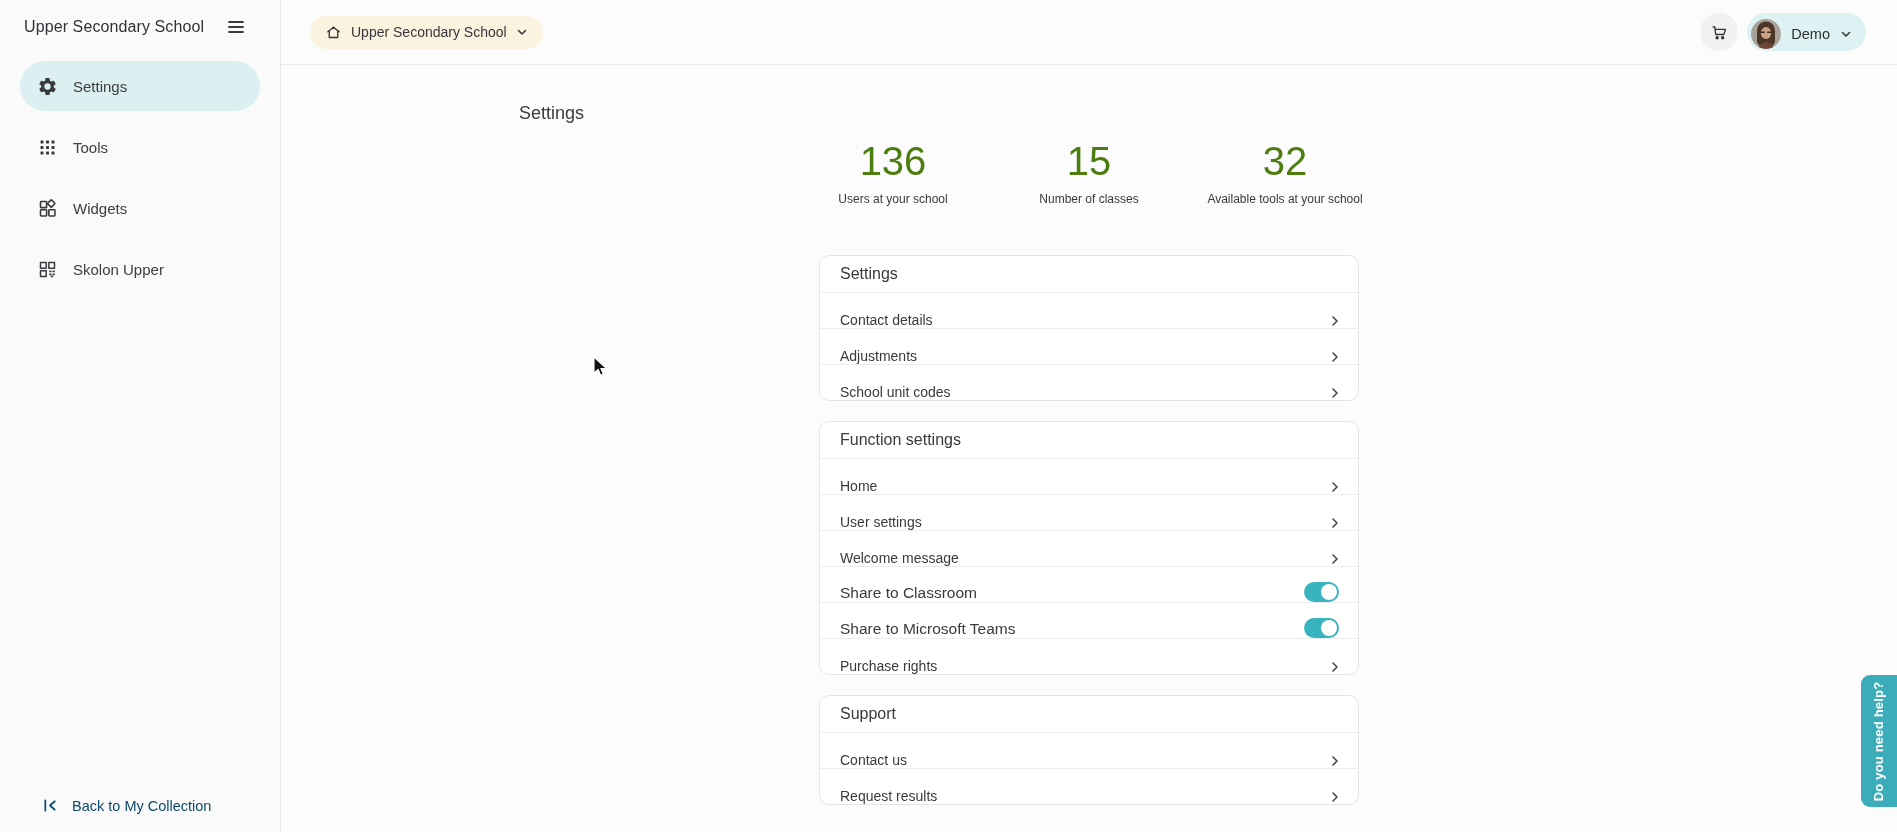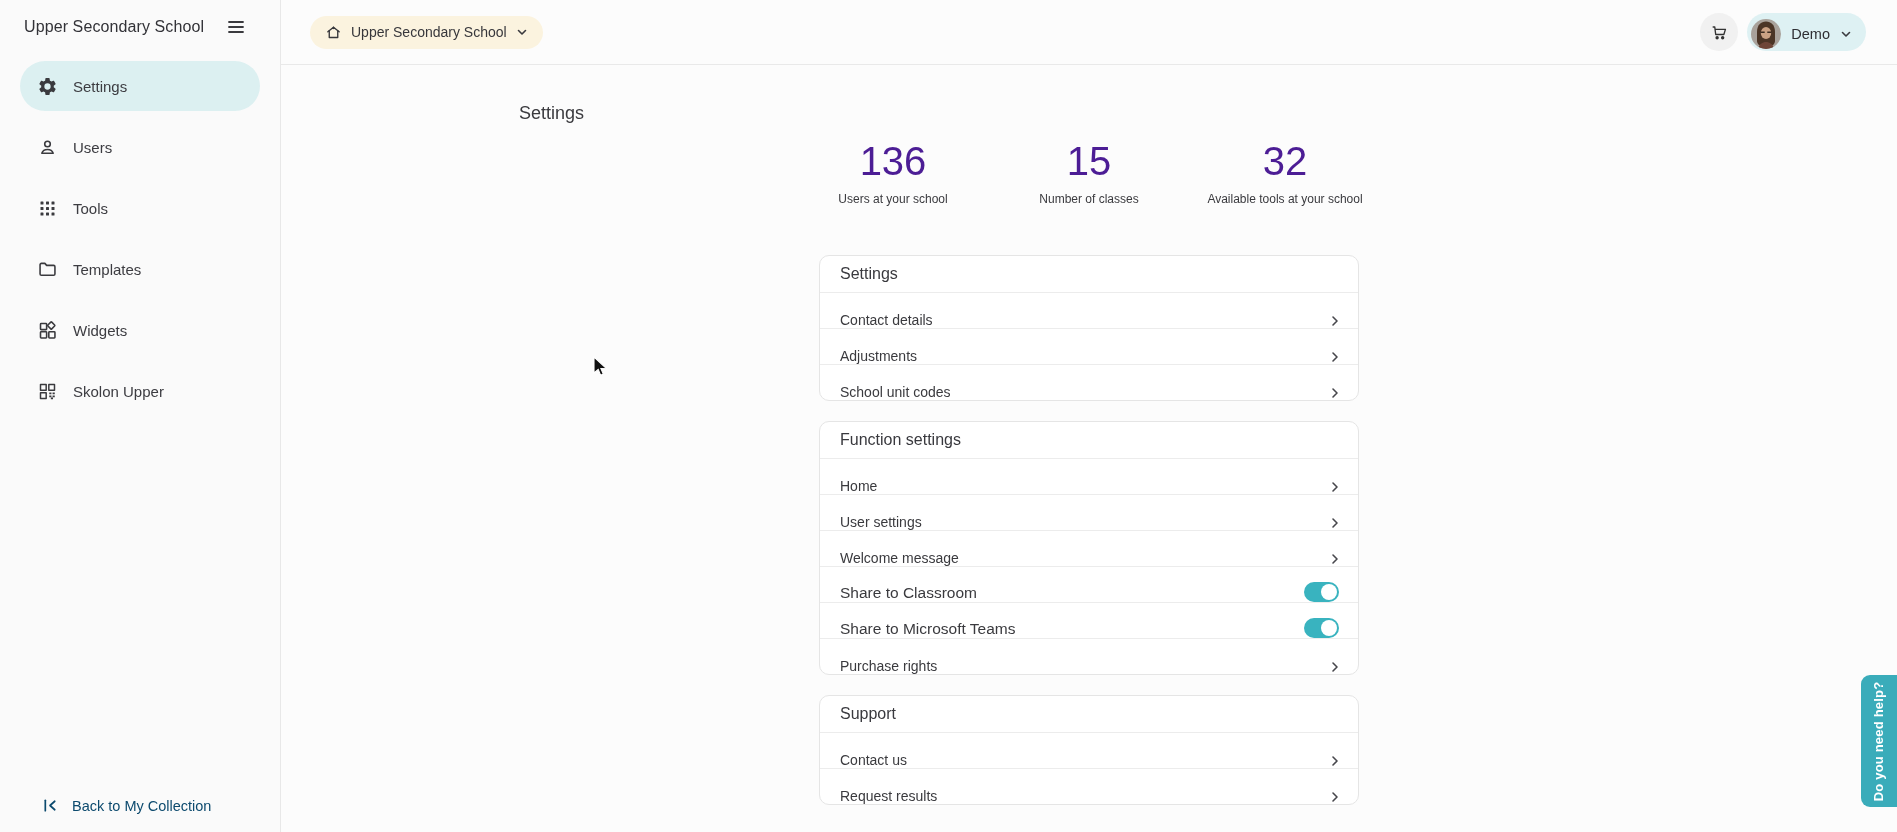--- a/index.html
+++ b/index.html
@@ -62,21 +62,21 @@
   .avatar { width:30px; height:30px; border-radius:50%; overflow:hidden; flex:0 0 30px; }
   .chev-down { color:#3a3a3e; }
 
   
   .main { position:absolute; left:281px; right:0; top:65px; bottom:0; overflow:hidden; }
   .container { width:1140px; margin:0 auto; }
   .page-title { margin-top:38px; font-size:18px; font-weight:500; color:#3a3a3e; }
 
   .stats { display:flex; justify-content:center; margin-top:14px; }
   .stat { width:196px; text-align:center; padding:0 14px; }
-  .stat-value { font-size:40px; line-height:1.15; font-weight:500; color:#4c1d95; }
+  .stat-value { font-size:40px; line-height:1.15; font-weight:500; color:#4d7c0f; }
   .stat-label { margin-top:8px; font-size:12px; line-height:1.25; color:#3a3a3e; }
 
   .cards { width:540px; margin:48px auto 0; display:flex; flex-direction:column; gap:20px; }
   .card {
     background:#ffffff; border:1px solid #e5e5e5; border-radius:10px; overflow:hidden;
   }
   .card-header {
     height:36px; display:flex; align-items:center; padding:0 20px;
     font-size:16px; color:#39393e;
   }
@@ -123,47 +123,34 @@
       </svg>
     </button>
   </div>
 
   <nav class="nav">
     <div class="nav-item active">
       <svg class="nav-icon" viewBox="0 0 24 24" fill="currentColor">
         <path d="M19.14 12.94c.04-.3.06-.61.06-.94 0-.32-.02-.64-.07-.94l2.03-1.58a.49.49 0 0 0 .12-.61l-1.92-3.32a.49.49 0 0 0-.59-.22l-2.39.96c-.5-.38-1.03-.7-1.62-.94l-.36-2.54a.48.48 0 0 0-.48-.41h-3.84a.47.47 0 0 0-.47.41l-.36 2.54c-.59.24-1.13.57-1.62.94l-2.39-.96a.49.49 0 0 0-.59.22L2.74 8.87a.48.48 0 0 0 .12.61l2.03 1.58c-.05.3-.09.63-.09.94s.02.64.07.94l-2.03 1.58a.49.49 0 0 0-.12.61l1.92 3.32c.12.22.37.29.59.22l2.39-.96c.5.38 1.03.7 1.62.94l.36 2.54c.05.24.24.41.48.41h3.84c.24 0 .44-.17.47-.41l.36-2.54c.59-.24 1.13-.56 1.62-.94l2.39.96c.22.08.47 0 .59-.22l1.92-3.32a.49.49 0 0 0-.12-.61l-2.01-1.58zM12 15.6A3.6 3.6 0 1 1 12 8.4a3.6 3.6 0 0 1 0 7.2z"></path>
       </svg>
       <span>Settings</span>
-    </div>
-    <div class="nav-item">
-      <svg class="nav-icon" viewBox="0 0 24 24" fill="none" stroke="currentColor" stroke-width="1.8" stroke-linecap="round" stroke-linejoin="round">
-        <circle cx="12" cy="8" r="3.2"></circle>
-        <path d="M5.5 18.5c1-3 3.5-4.3 6.5-4.3s5.5 1.3 6.5 4.3z"></path>
-      </svg>
-      <span>Users</span>
     </div>
     <div class="nav-item">
       <svg class="nav-icon" viewBox="0 0 24 24" fill="currentColor">
         <rect x="4" y="4" width="3.4" height="3.4" rx="0.6"></rect>
           <rect x="10.3" y="4" width="3.4" height="3.4" rx="0.6"></rect>
           <rect x="16.6" y="4" width="3.4" height="3.4" rx="0.6"></rect>
         <rect x="4" y="10.3" width="3.4" height="3.4" rx="0.6"></rect>
           <rect x="10.3" y="10.3" width="3.4" height="3.4" rx="0.6"></rect>
           <rect x="16.6" y="10.3" width="3.4" height="3.4" rx="0.6"></rect>
         <rect x="4" y="16.6" width="3.4" height="3.4" rx="0.6"></rect>
           <rect x="10.3" y="16.6" width="3.4" height="3.4" rx="0.6"></rect>
           <rect x="16.6" y="16.6" width="3.4" height="3.4" rx="0.6"></rect>
       </svg>
       <span>Tools</span>
-    </div>
-    <div class="nav-item">
-      <svg class="nav-icon" viewBox="0 0 24 24" fill="none" stroke="currentColor" stroke-width="1.8" stroke-linejoin="round">
-        <path d="M3.5 6.5a1.5 1.5 0 0 1 1.5-1.5h4l2 2.3h8a1.5 1.5 0 0 1 1.5 1.5v8.2a1.5 1.5 0 0 1-1.5 1.5H5a1.5 1.5 0 0 1-1.5-1.5z"></path>
-      </svg>
-      <span>Templates</span>
     </div>
     <div class="nav-item">
       <svg class="nav-icon" viewBox="0 0 24 24" fill="none" stroke="currentColor" stroke-width="1.8" stroke-linejoin="round">
         <rect x="4" y="4" width="7" height="7" rx="0.8"></rect>
         <rect x="4" y="13.5" width="7" height="7" rx="0.8"></rect>
         <rect x="13.5" y="13.5" width="7" height="7" rx="0.8"></rect>
         <rect x="13.2" y="3.2" width="6.2" height="6.2" rx="0.8" transform="rotate(45 16.3 6.3)"></rect>
       </svg>
       <span>Widgets</span>
     </div>

